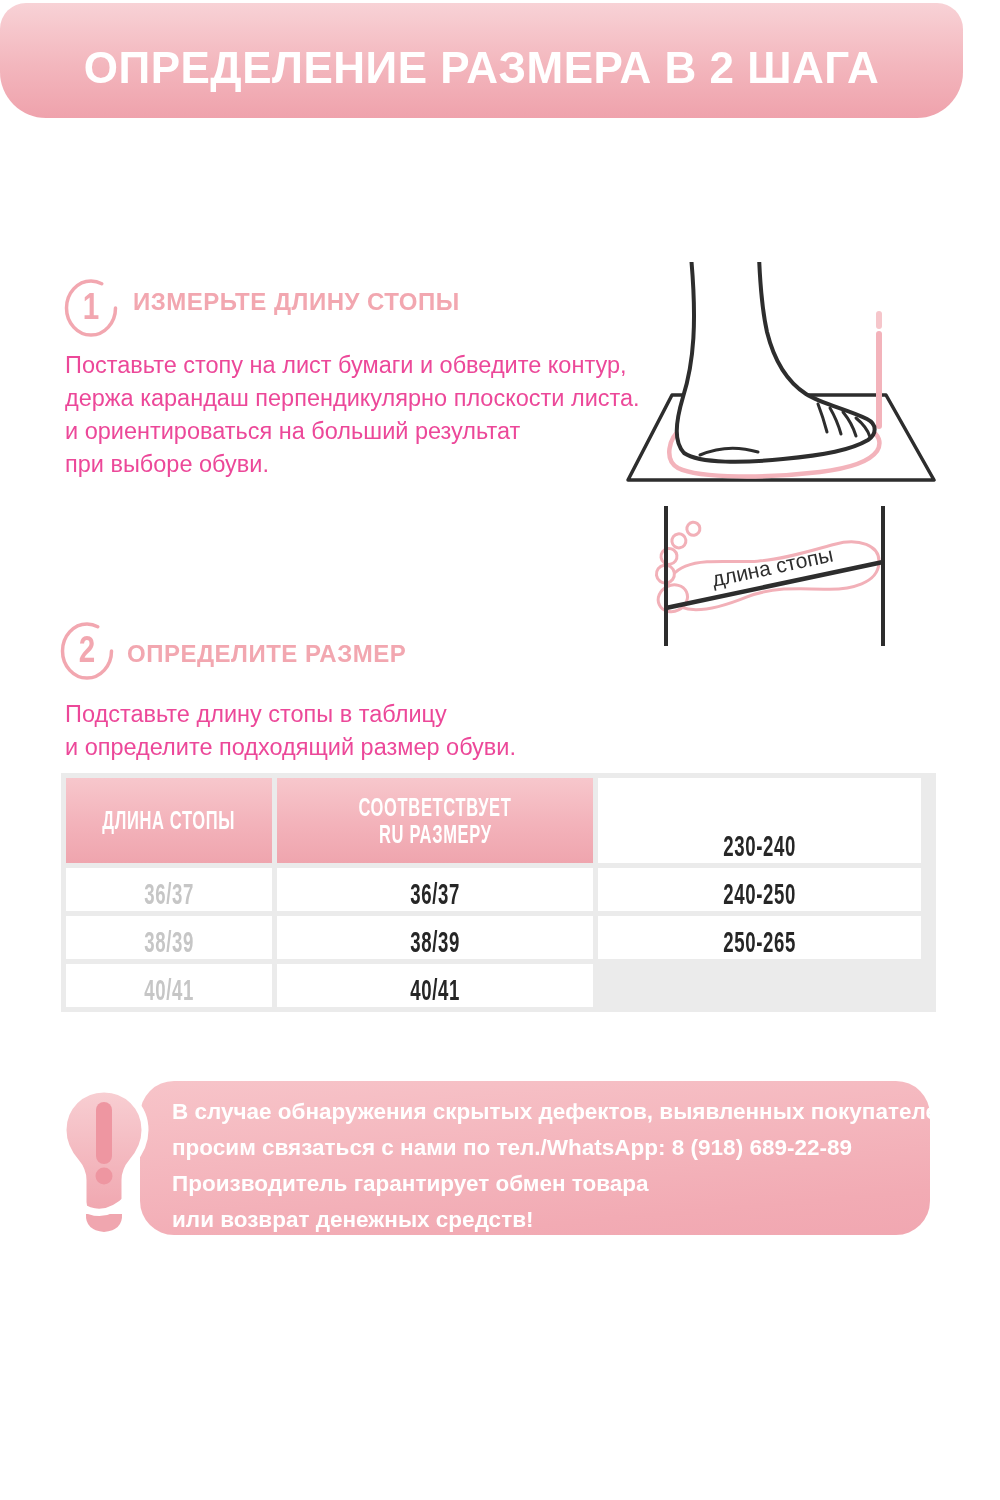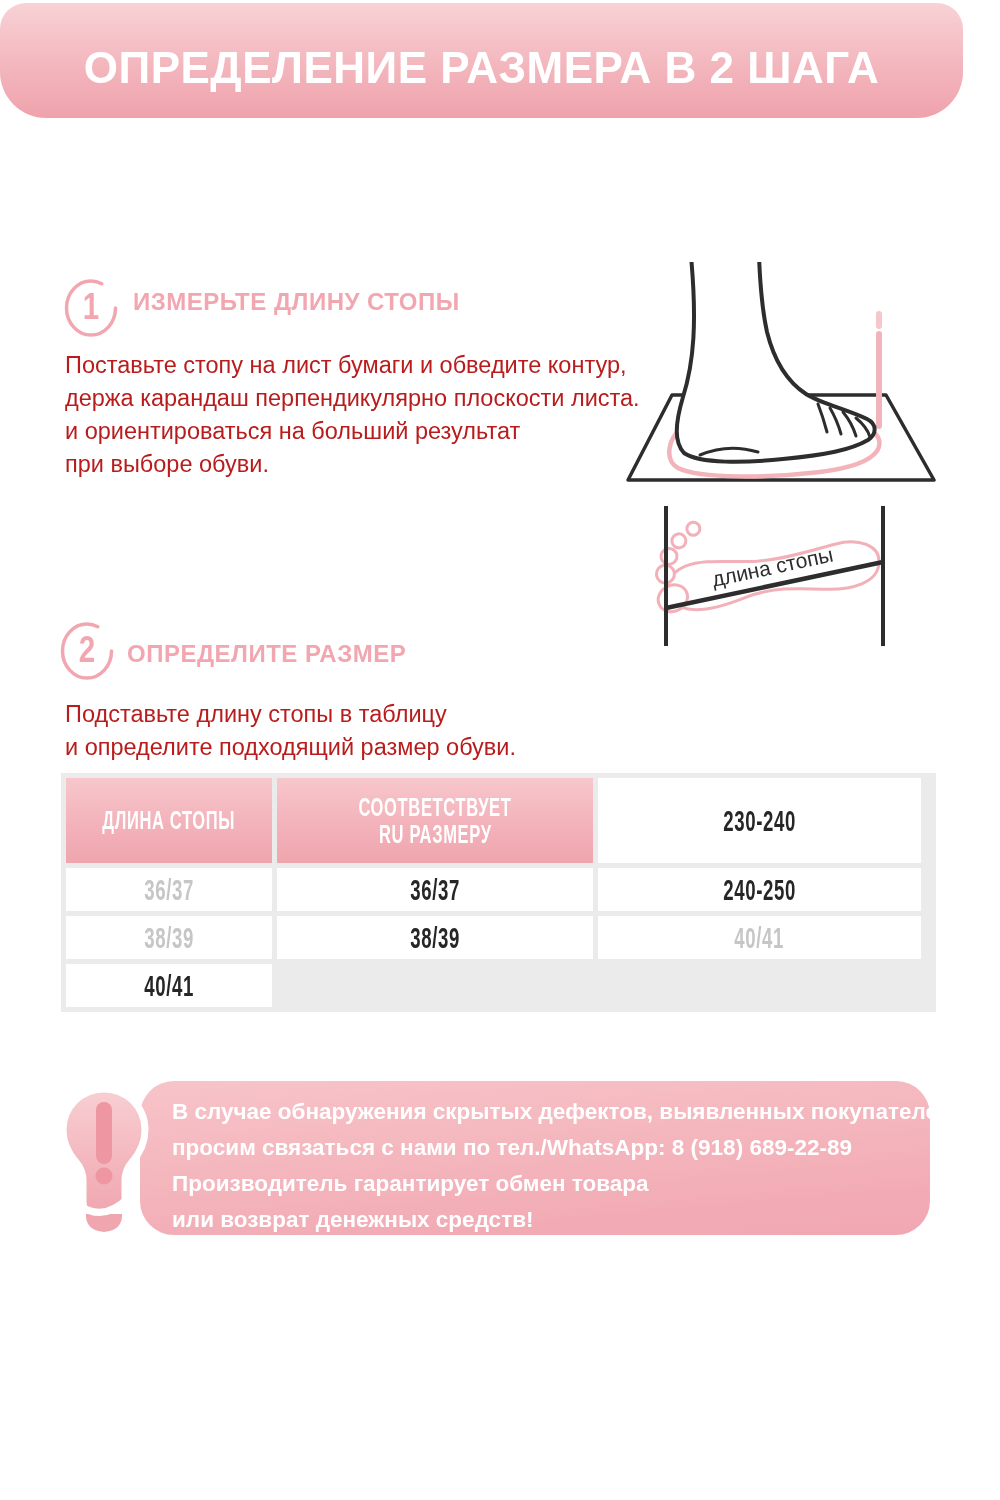--- a/index.html
+++ b/index.html
@@ -22,38 +22,38 @@
   .step-circle { position:absolute; width:56px; height:60px; }
   .step-circle svg { position:absolute; inset:0; }
   .step-num {
     position:absolute; inset:0; display:flex; align-items:center; justify-content:center;
     color:#f2a7b0; font-size:37px; font-weight:bold; transform:scaleX(.8); padding-bottom:2px;
   }
   .step-title {
     position:absolute; color:#f2a7b0; font-size:24px; font-weight:bold;
     letter-spacing:.5px; white-space:nowrap;
   }
-  .para { position:absolute; left:65px; font-size:23.5px; color:#b91c1c; }
+  .para { position:absolute; left:65px; font-size:23.5px; color:#ec4899; }
   .para div { line-height:33px; white-space:nowrap; }
   
   .size-table {
     position:absolute; left:61px; top:773px; width:875px; box-sizing:border-box;
     background:#ebebeb; padding:5px;
     display:grid; grid-template-columns:206px 316px 323px;
     grid-template-rows:85px 43px 43px 43px; column-gap:5px; row-gap:5px;
   }
   .th {
     background:linear-gradient(180deg,#f7c7cc 0%,#f3b2ba 55%,#efa5ae 100%);
     display:flex; flex-direction:column; align-items:center; justify-content:center;
   }
   .th span {
     color:#ffffff; font-size:25px; font-weight:bold; line-height:27px;
     transform:scaleX(.66); white-space:nowrap; letter-spacing:1px;
   }
-  .td { background:#ffffff; display:flex; align-items:center; justify-content:center; }
+  .td { background:#ffffff; display:flex; align-items:flex-end; justify-content:center; }
   .td span {
     font-size:30px; font-weight:bold; color:#262626;
     transform:scaleX(.62); letter-spacing:1px; white-space:nowrap;
   }
   .td.muted span { color:#c6c6c6; }
   
   .notice-box {
     position:absolute; left:140px; top:1081px; width:790px; height:154px;
     background:linear-gradient(175deg,#f7c4c9 0%,#f2abb4 80%,#f1a7b1 100%);
     border-radius:34px; box-sizing:border-box; padding:13px 16px 0 32px;
@@ -159,20 +159,23 @@
   <div class="td">
     <span>240-250</span>
   </div>
   <div class="td muted">
     <span>38/39</span>
   </div>
   <div class="td">
     <span>38/39</span>
   </div>
 
+  <div class="td">
+    <span>250-265</span>
+  </div>
   <div class="td muted">
     <span>40/41</span>
   </div>
   <div class="td">
     <span>40/41</span>
   </div>
 </div>
 
 <div class="notice-box">
   <div>В случае обнаружения скрытых дефектов, выявленных покупателем,</div>

